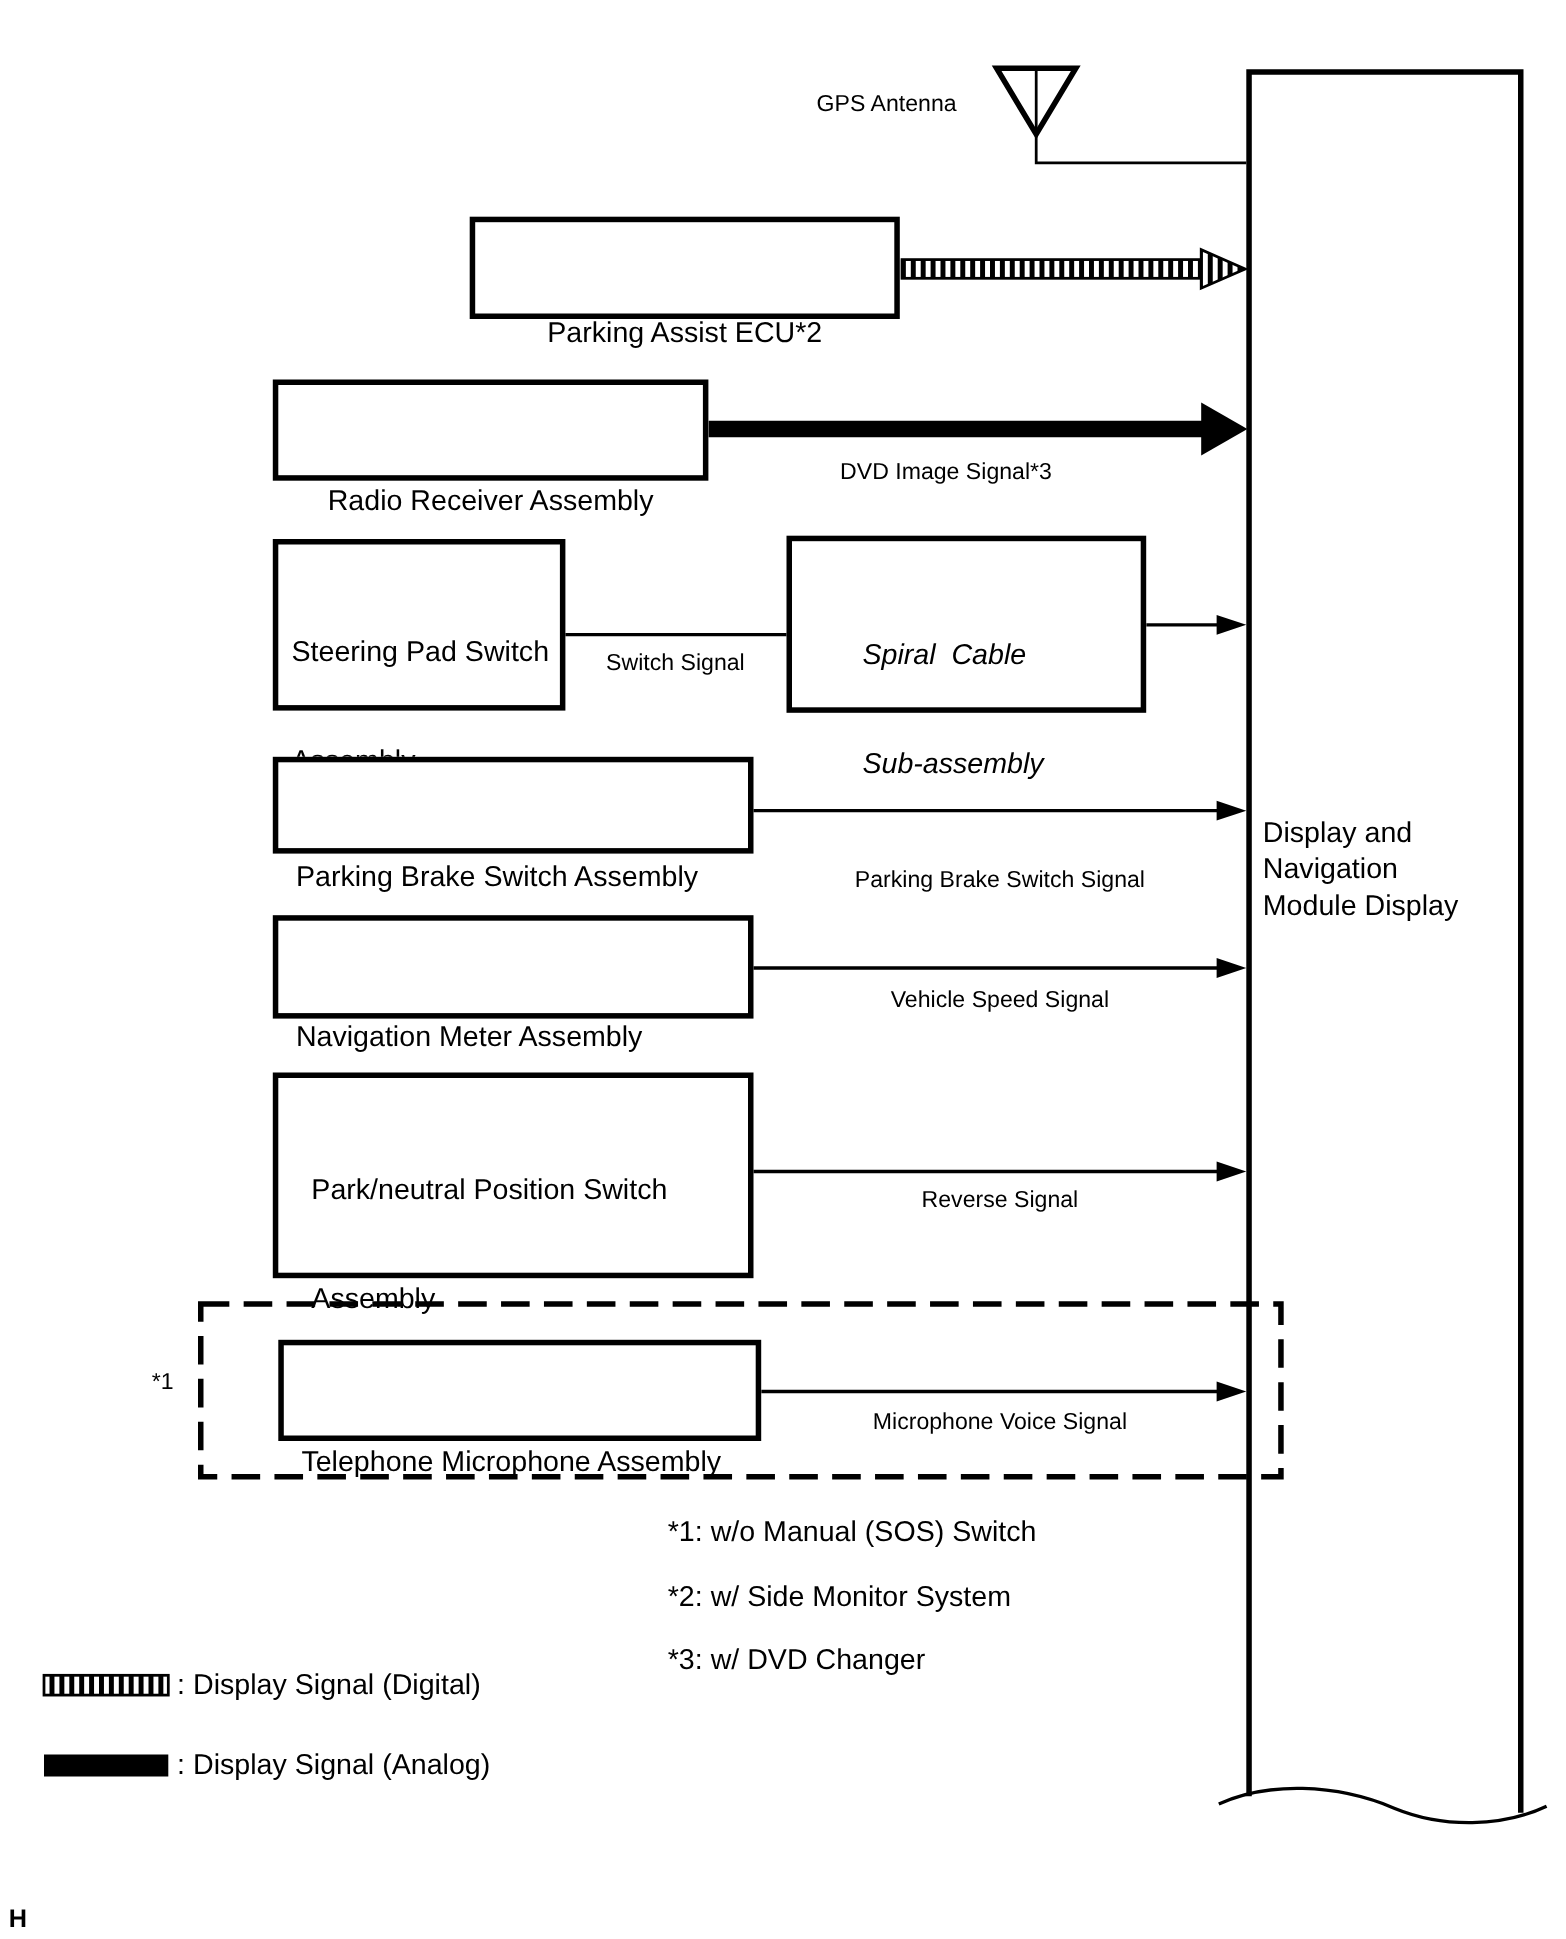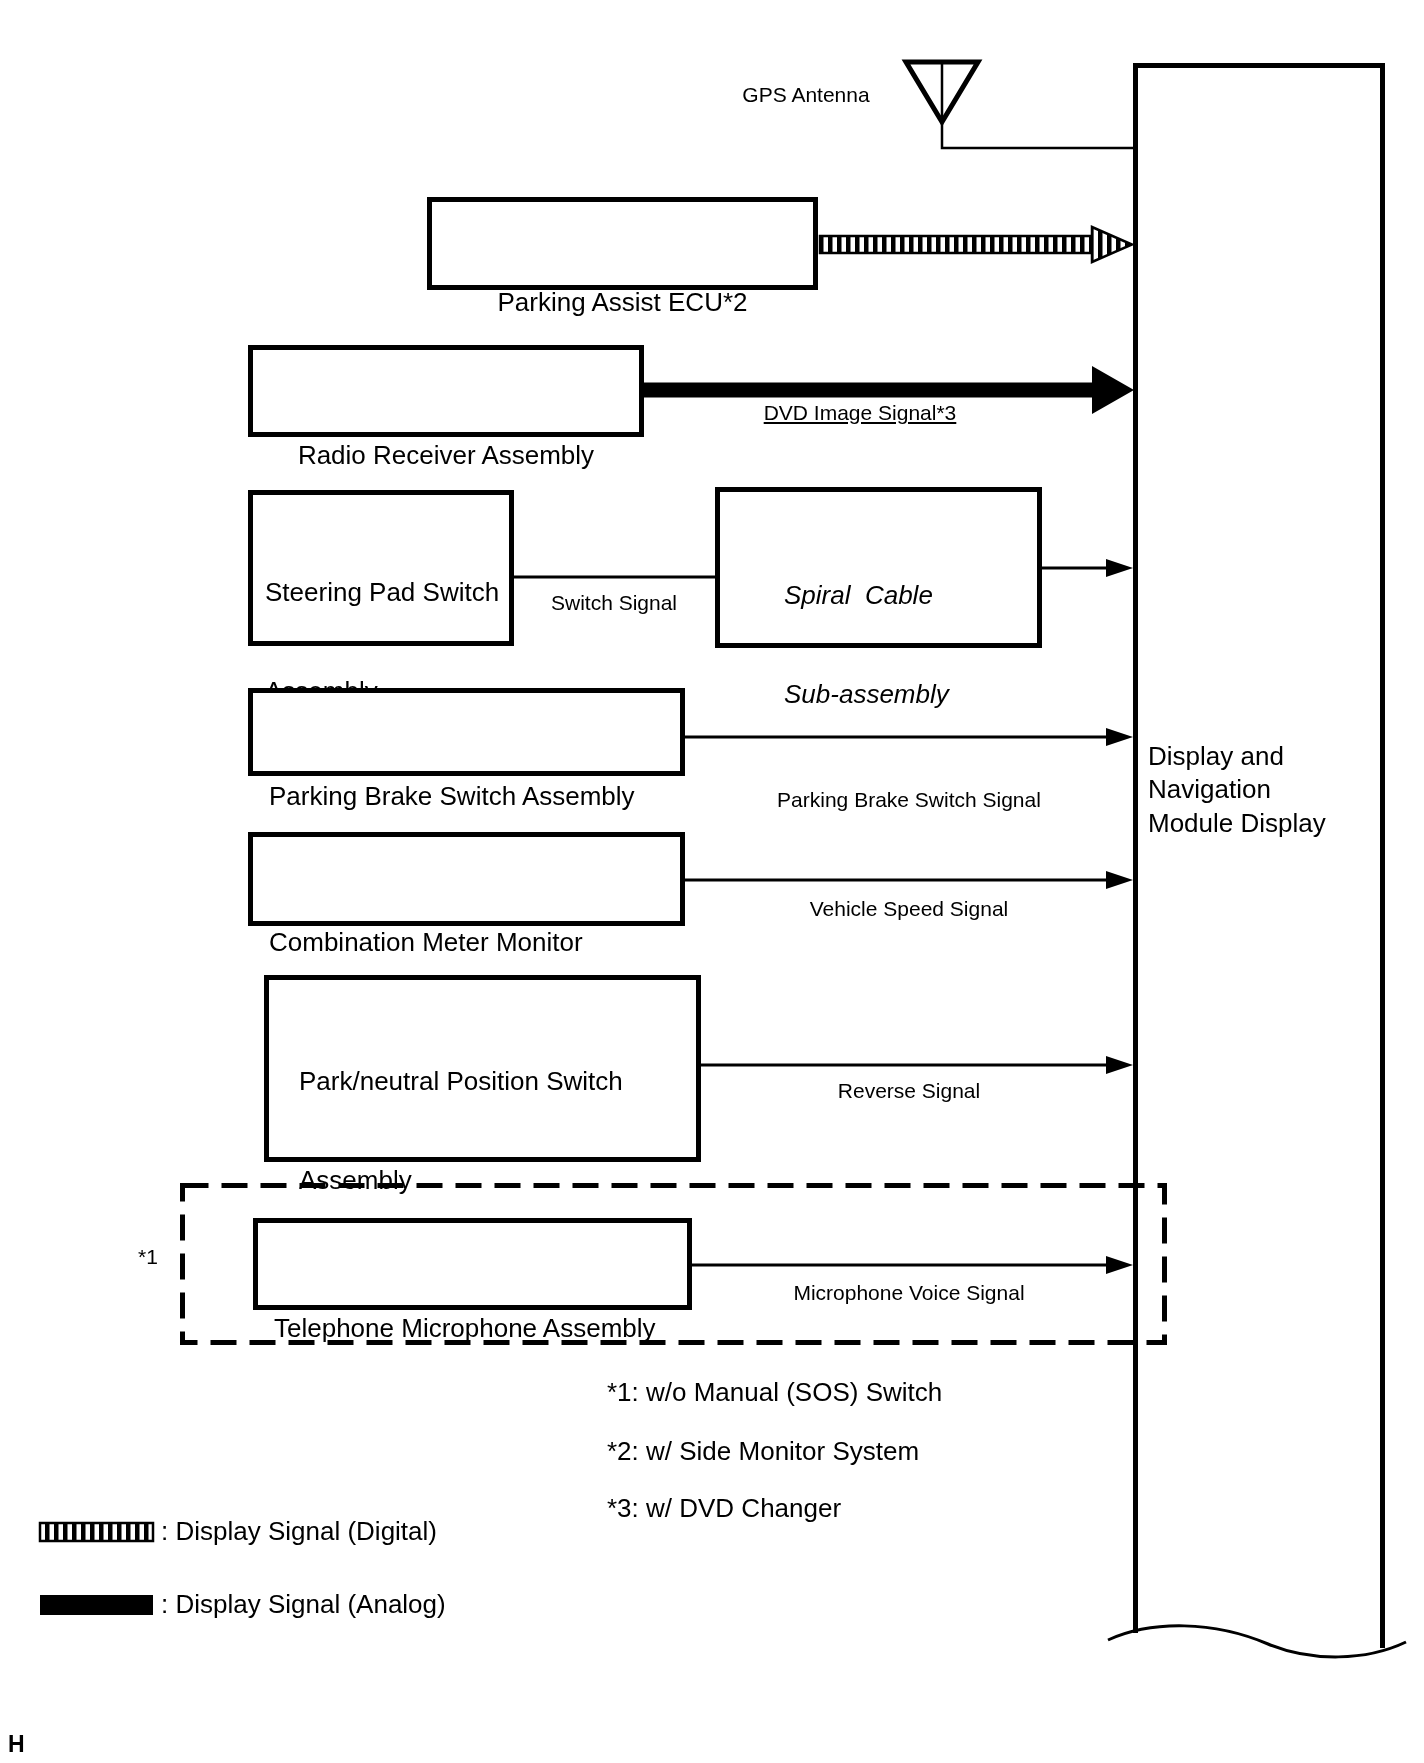--- a/index.html
+++ b/index.html
@@ -91,41 +91,41 @@
   <div class="box" style="left:715px; top:487px; width:327px; height:161px; padding:20px 0 0 64px;font-style:italic;">
     <div class="t">Spiral  Cable</div>
     <div class="t">Sub-assembly</div>
   </div>
 
   <div class="box" style="left:248px; top:688px; width:437px; height:88px; padding:20px 0 0 16px;">
     <div class="t">Parking Brake Switch Assembly</div>
   </div>
 
   <div class="box" style="left:248px; top:832px; width:437px; height:94px; padding:22px 0 0 16px;">
-    <div class="t">Combination Meter Monitor</div>
+    <div class="t">Navigation Meter Assembly</div>
   </div>
 
-  <div class="box" style="left:248px; top:975px; width:437px; height:187px; padding:18px 0 0 30px;margin-left:16px;">
+  <div class="box" style="left:248px; top:975px; width:437px; height:187px; padding:18px 0 0 30px;">
     <div class="t">Park/neutral Position Switch</div>
     <div class="t">Assembly</div>
   </div>
 
   <div class="box" style="left:253px; top:1218px; width:439px; height:92px; padding:22px 0 0 16px;">
     <div class="t">Telephone Microphone Assembly</div>
   </div>
 
   <div class="lbl ctr" style="left:706px; top:82px; width:200px;">GPS Antenna</div>
 
   <div class="target-lbl">
     <div>Display and</div>
     <div>Navigation</div>
     <div>Module Display</div>
   </div>
 
-  <div class="lbl ctr" style="left:640px; top:400px; width:440px;text-decoration:underline;">DVD Image Signal*3</div>
+  <div class="lbl ctr" style="left:640px; top:416px; width:440px;">DVD Image Signal*3</div>
 
   <div class="lbl ctr" style="left:514px; top:590px; width:200px;">Switch Signal</div>
 
   <div class="lbl ctr" style="left:685px; top:755px; width:448px;margin-top:32px;">Parking Brake Switch Signal</div>
 
   <div class="lbl ctr" style="left:685px; top:896px; width:448px;">Vehicle Speed Signal</div>
 
   <div class="lbl ctr" style="left:685px; top:1078px; width:448px;">Reverse Signal</div>
 
   <div class="lbl ctr" style="left:685px; top:1280px; width:448px;">Microphone Voice Signal</div>

